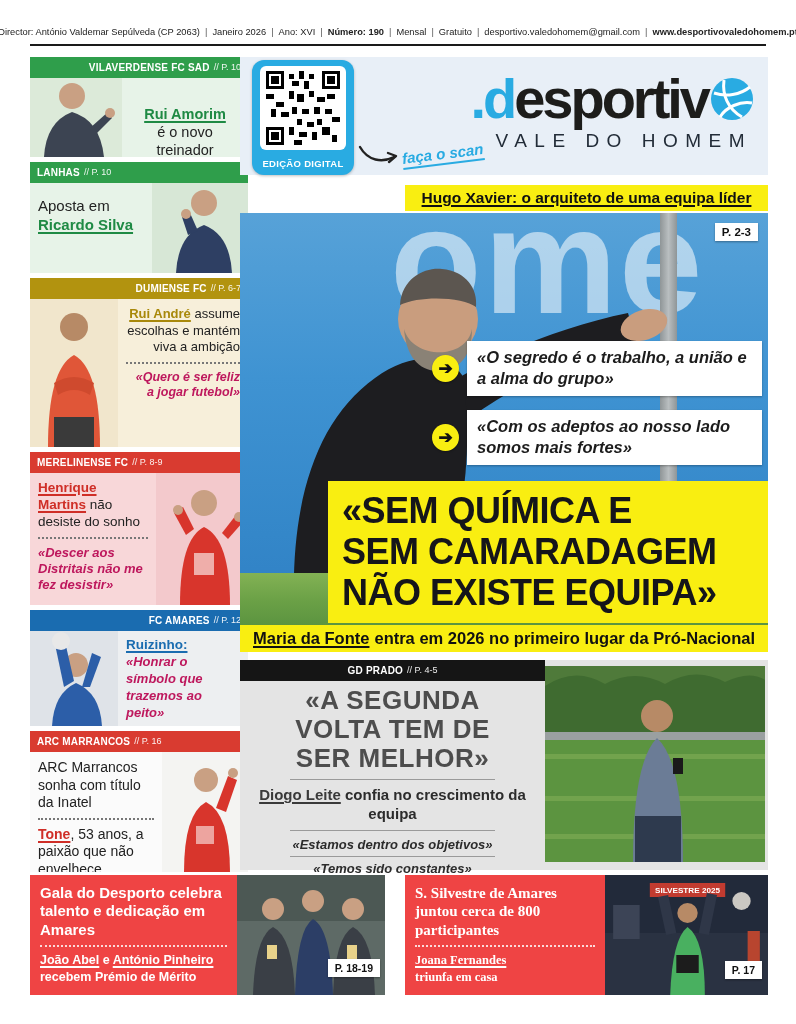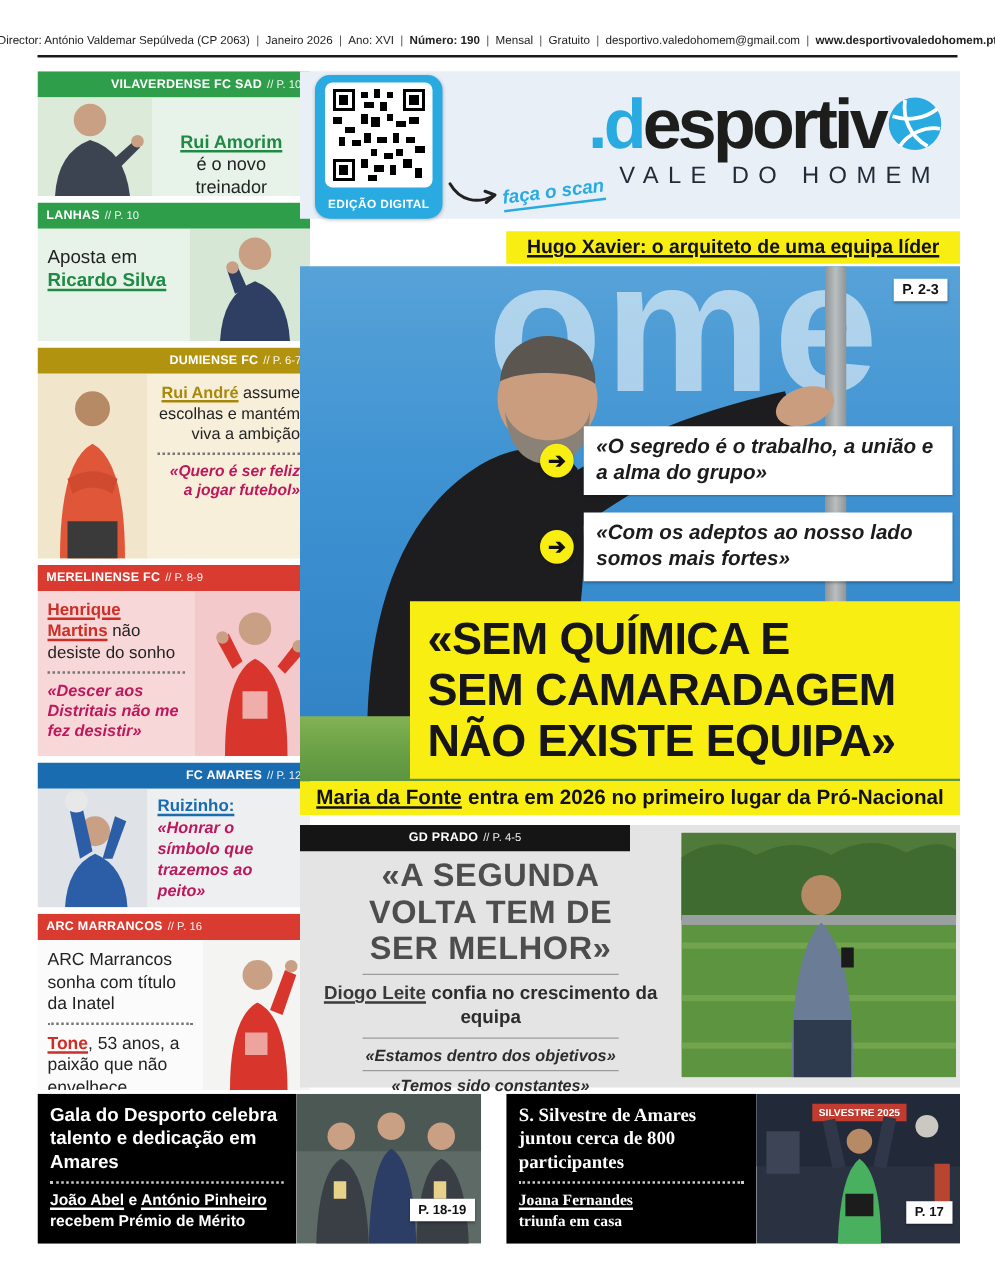--- a/index.html
+++ b/index.html
@@ -98,35 +98,35 @@
   .qrow.q1 { top:128px; } .qrow.q2 { top:197px; }
   .qcircle { flex:none; width:27px; height:27px; border-radius:50%; background:#f9ee11; color:#111; display:flex; align-items:center; justify-content:center; font-weight:bold; font-size:17px; margin-right:8px; box-shadow:0 1px 2px rgba(0,0,0,.3); }
   .qbox { flex:1; background:#fff; padding:6px 10px; font-size:16.5px; font-weight:bold; font-style:italic; line-height:1.3; color:#1c1c1c; box-shadow:0 1px 2px rgba(0,0,0,.3); }
   .headline { position:absolute; left:88px; right:0; top:268px; background:#f9ee11; padding:9px 14px 10px; }
   .headline div { font-size:36px; line-height:1.14; font-weight:bold; color:#15151a; letter-spacing:-.5px; white-space:nowrap; }
   .subhead { position:absolute; left:240px; top:625px; width:528px; height:27px; background:#f9ee11; display:flex; align-items:center; justify-content:center; font-size:16.5px; font-weight:bold; color:#111; white-space:nowrap; }
   .subhead .lnk2 { text-decoration:underline; text-decoration-thickness:2px; text-underline-offset:2px; margin-right:5px; }
 
   
   .prado { position:absolute; left:240px; top:660px; width:528px; height:210px; background:#e4e4e4; }
-  .prado .bar { position:absolute; left:0; top:0; width:264px; background:#151515; justify-content:center; }
+  .prado .bar { position:absolute; left:0; top:0; width:305px; background:#151515; justify-content:center; }
   .prado-col { position:absolute; left:0; top:26px; width:305px; text-align:center; padding:0 10px; }
   .prado-h { font-size:26px; line-height:1.12; font-weight:bold; color:#4d4d4d; letter-spacing:.5px; }
   .prado-sep { border-top:1px solid #9a9a9a; width:72%; margin:6px auto; }
   .prado-sub { font-size:15px; font-weight:bold; color:#2c2c2c; line-height:1.25; }
   .prado-sub .lnk { color:#3a3a3a; }
   .prado-q { font-size:13px; font-weight:bold; font-style:italic; color:#2c2c2c; }
   .prado-ph { position:absolute; left:305px; top:6px; right:3px; bottom:8px; overflow:hidden; }
   .prado-ph svg { width:100%; height:100%; display:block; }
 
   
   .bottomrow { position:absolute; left:30px; top:875px; width:738px; height:120px; display:flex; gap:20px; }
   .bstory { display:flex; overflow:hidden; }
   .bstory.left { width:355px; } .bstory.right { width:363px; }
-  .bcyan { background:#000000; color:#fff; padding:9px 10px 8px; }
+  .bcyan { background:#ef4444; color:#fff; padding:9px 10px 8px; }
   .bstory.left .bcyan { width:207px; } .bstory.right .bcyan { width:200px;font-family:Liberation Serif, serif; }
   .btitle { font-size:15px; font-weight:bold; line-height:1.23; }
   .bsep { border-top:2px dotted rgba(255,255,255,.8); margin:6px 0 5px; }
   .bsub { font-size:12.5px; line-height:1.3; font-weight:bold; }
   .bsub .wlnk { text-decoration:underline; text-decoration-thickness:1.5px; text-underline-offset:2px; }
   .bsub .norm { font-weight:bold; }
   .bph { position:relative; flex:1; overflow:hidden; }
   .bph svg { width:100%; height:100%; display:block; }
   .pbadge.b18 { right:5px; bottom:18px; font-size:10.5px; }
   .pbadge.b17 { right:6px; bottom:16px; font-size:10.5px; }

